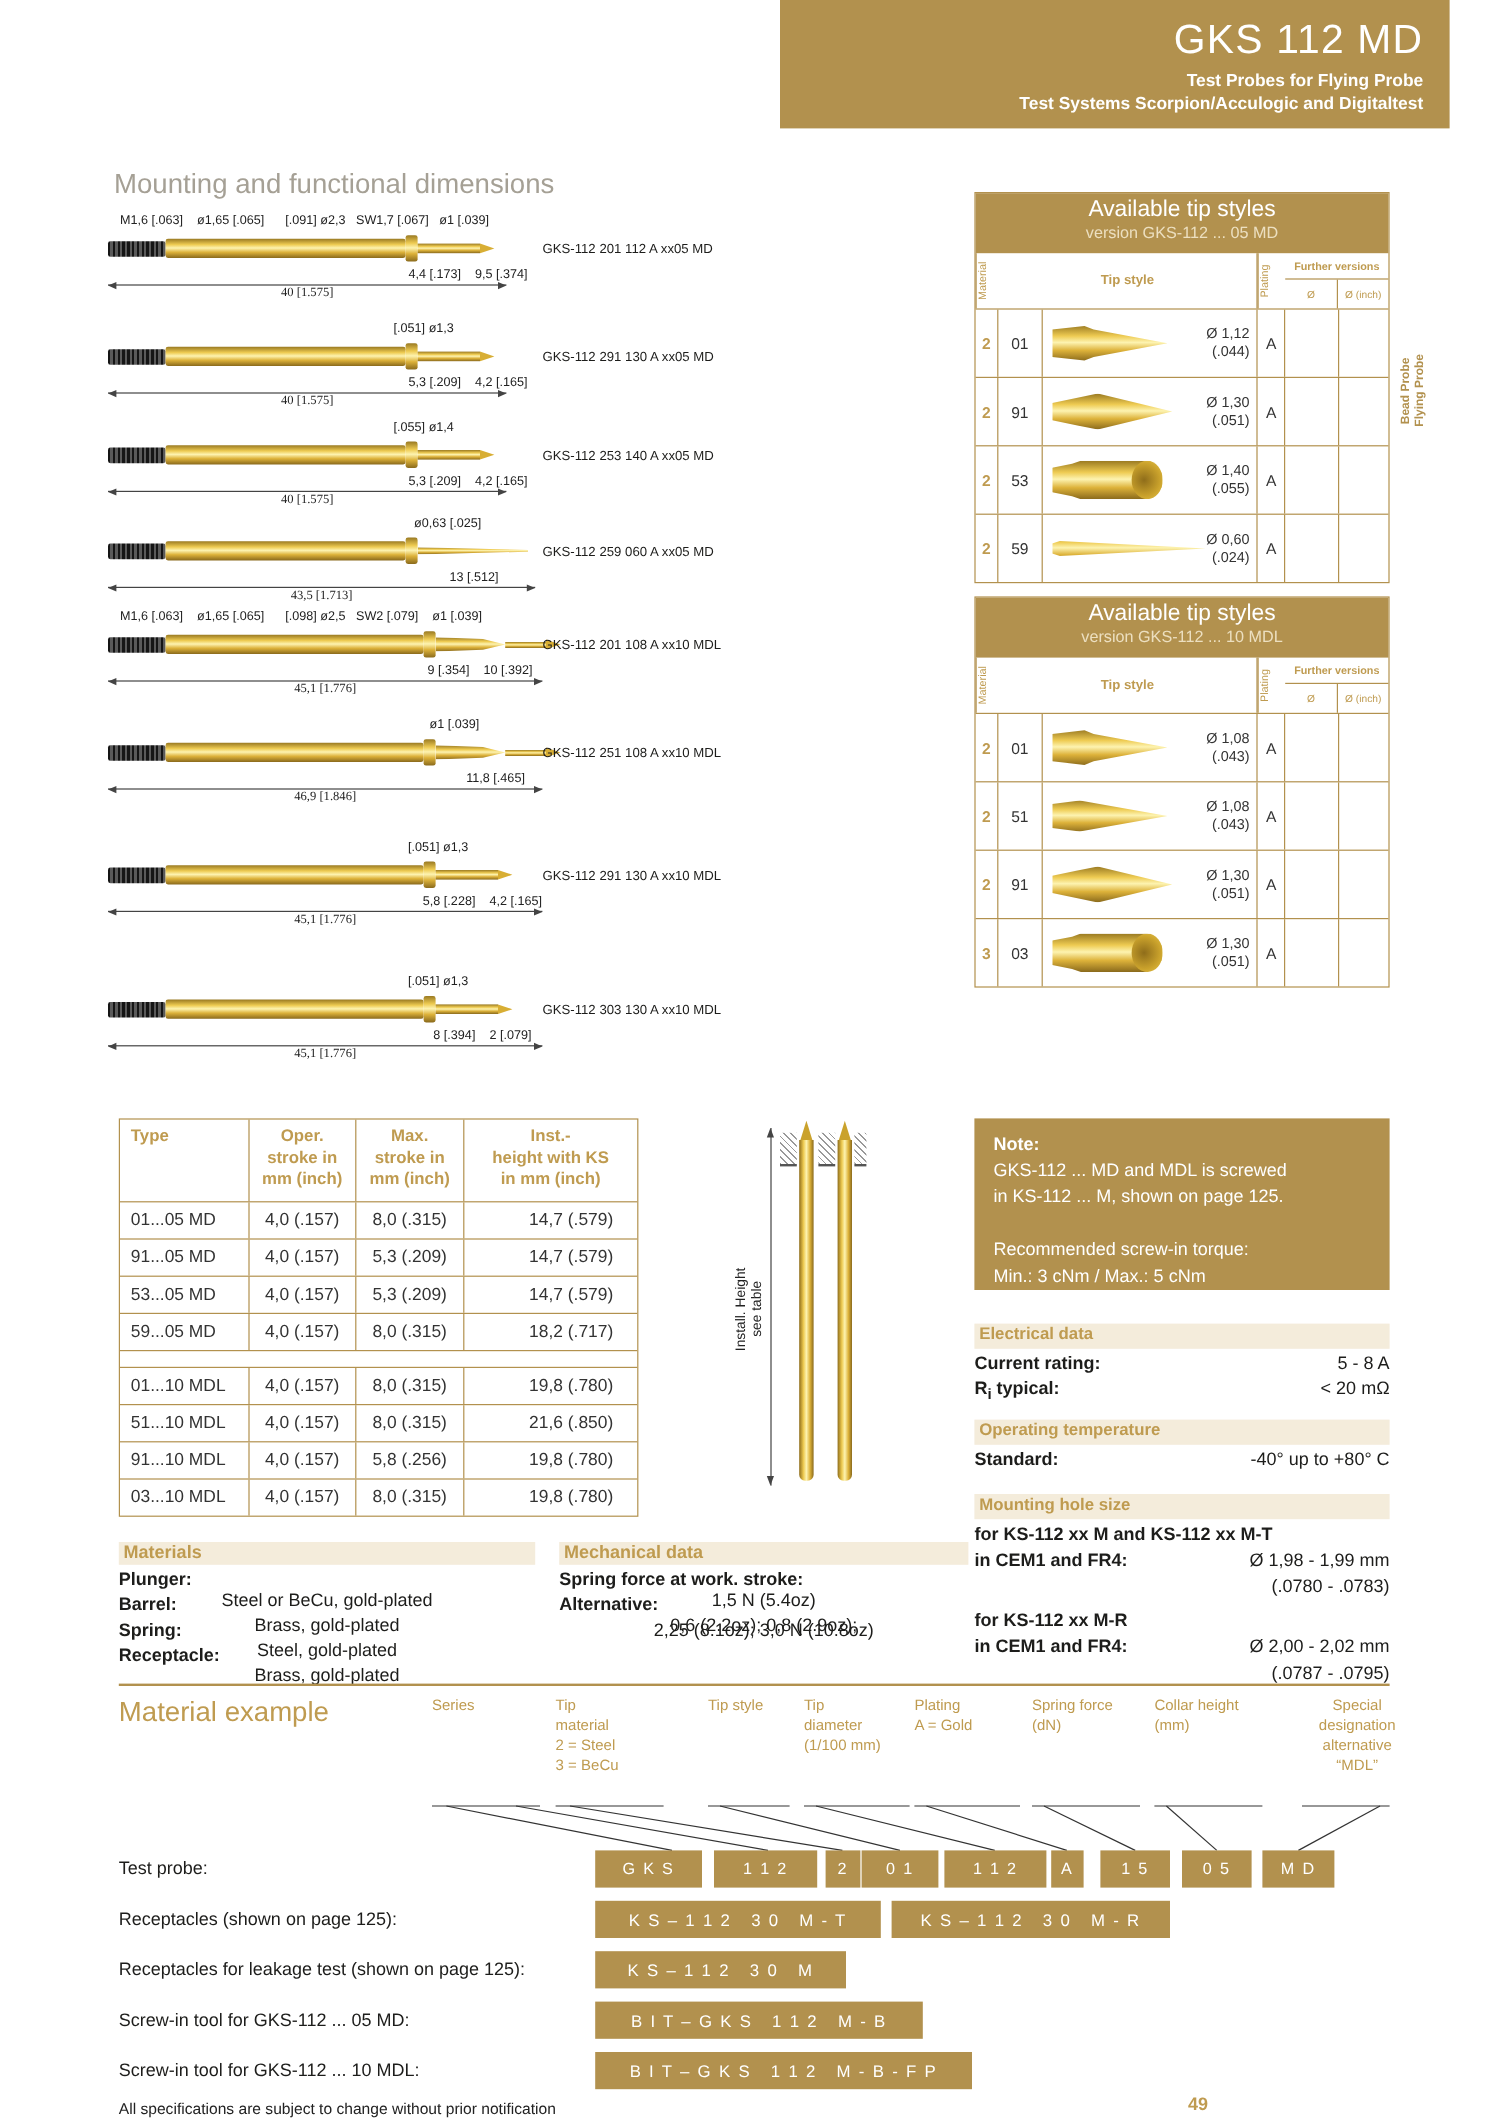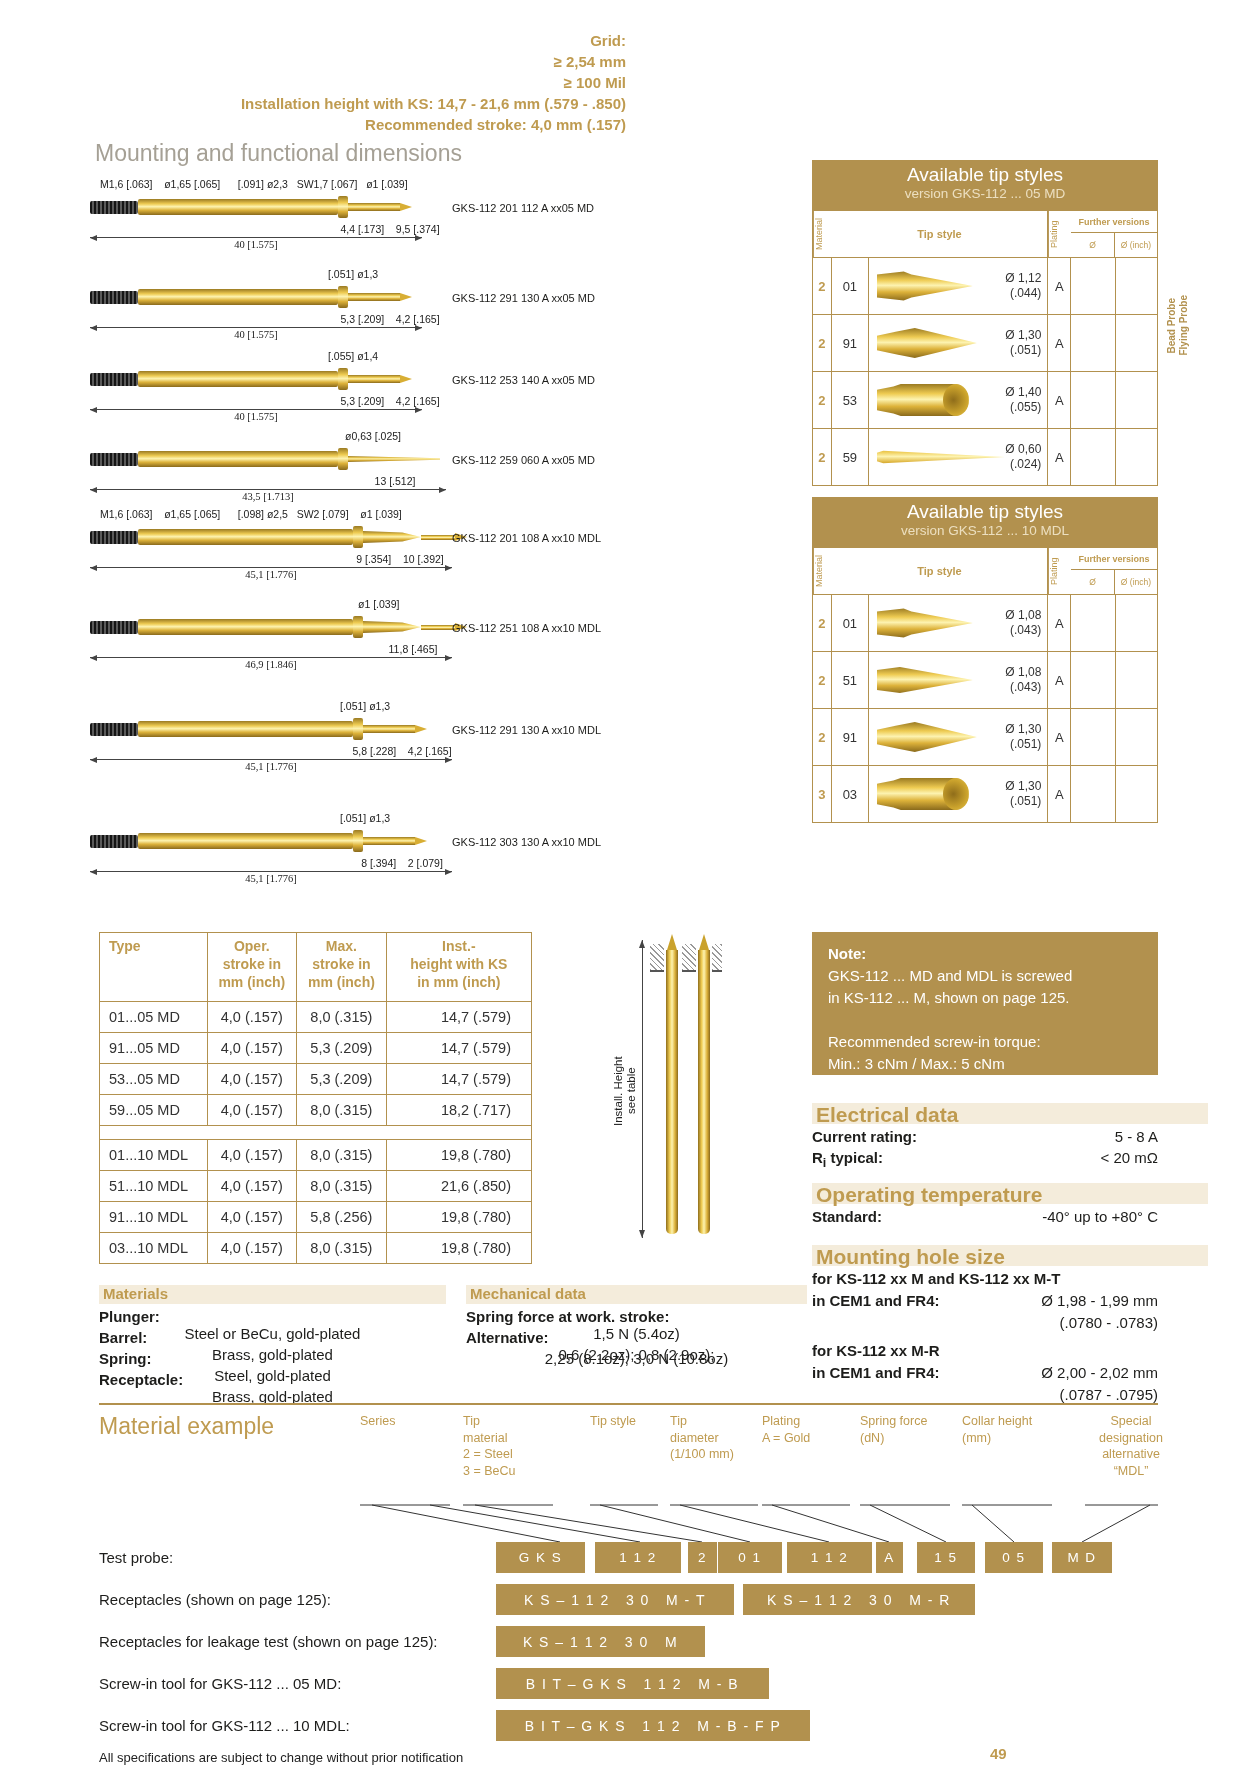--- a/index.html
+++ b/index.html
@@ -110,22 +110,22 @@
   .ip1{left:54px;} .ip2{left:86px;}
   .ip-tip{display:block;margin:0 auto;width:0;height:0;border-left:5px solid transparent;border-right:5px solid transparent;border-bottom:16px solid #caa22c;}
   .ip-body{display:block;width:12px;height:284px;border-radius:0 0 5px 5px;
            background:linear-gradient(90deg,#8f6d1a,#eecb52 30%,#fdf3b0 50%,#ddb23a 75%,#8a6a1c);}
 
   
   .note-box{position:absolute;left:812px;top:932px;width:346px;height:143px;background:var(--gold);color:#fff;
             font-size:15px;line-height:22px;padding:11px 16px;box-sizing:border-box;}
   .note-title{font-weight:bold;}
   .note-gap{height:22px;}
-  .rhead{position:absolute;left:812px;width:396px;height:21px;background:var(--cream);color:var(--goldtext);
-         font-weight:bold;font-size:21px;padding-left:4px;box-sizing:border-box;}
+  .rhead{position:absolute;left:812px;width:346px;height:21px;background:var(--cream);color:var(--goldtext);
+         font-weight:bold;font-size:14px;padding-left:4px;box-sizing:border-box;}
   .rrow{position:absolute;left:812px;width:346px;display:flex;justify-content:space-between;font-size:15px;}
   .rl{font-weight:bold;}
   .rv{text-align:center;}
   .rline{position:absolute;left:812px;width:346px;font-size:15px;font-weight:bold;}
   .rv-only{position:absolute;left:812px;width:346px;font-size:15px;text-align:right;}
 
   
   .mhead{position:absolute;height:19px;background:var(--cream);color:var(--goldtext);font-weight:bold;font-size:15px;
          padding-left:4px;box-sizing:border-box;}
   .mrow{position:absolute;display:flex;justify-content:space-between;font-size:15px;flex-direction:column;}
@@ -144,28 +144,26 @@
 
   
   .footer-note{position:absolute;left:99px;top:1750px;font-size:13px;color:#222;}
   .page-num{position:absolute;left:990px;top:1745px;font-size:15px;font-weight:bold;color:var(--goldtext);}
 </style>
 </head>
 <body>
 
 <div id="page">
 
-  <div class="hdr-specs">
-    <div>Grid:</div>
-    <div>≥ 2,54 mm</div>
-    <div>≥ 100 Mil</div>
-    <div>Installation height with KS: 14,7 - 21,6 mm (.579 - .850)</div>
-    <div>Recommended stroke:  4,0 mm (.157)</div>
-  </div>
-
+
+  <div class="hdr-box">
+    <div class="hdr-title">GKS 112 MD</div>
+    <div class="hdr-sub">Test Probes for Flying Probe</div>
+    <div class="hdr-sub">Test Systems Scorpion/Acculogic and Digitaltest</div>
+  </div>
 
   <div class="side-tab">
     <span>Bead Probe</span><br>
     <span>Flying Probe</span>
   </div>
 
   <div class="section-title">Mounting and functional dimensions</div>
 
   <div class="drawing" style="top:178px">
     <div class="d-top" style="padding-left:10px">M1,6 [.063]    ø1,65 [.065]      [.091] ø2,3   SW1,7 [.067]   ø1 [.039]</div>

